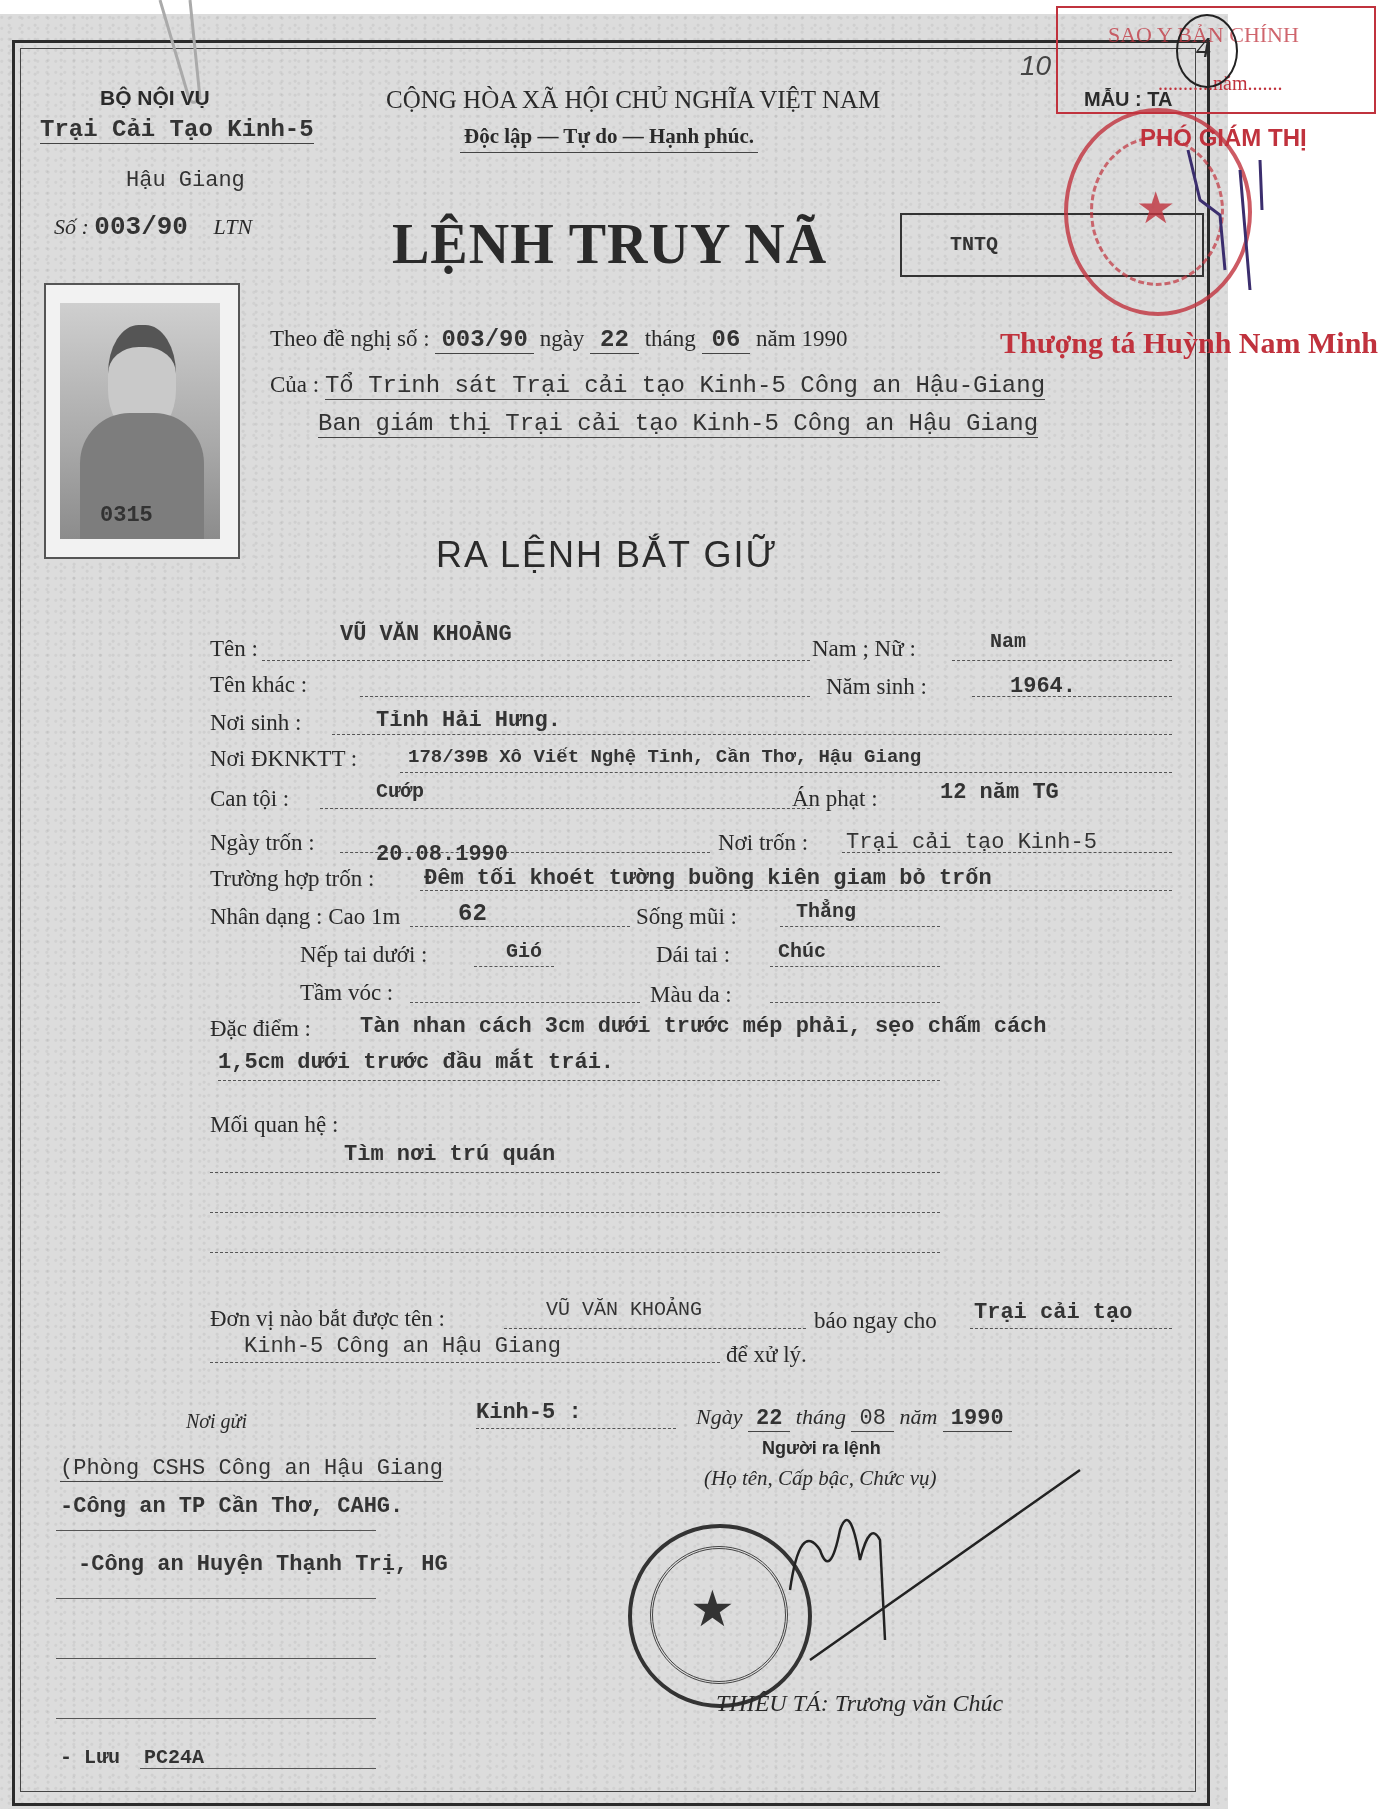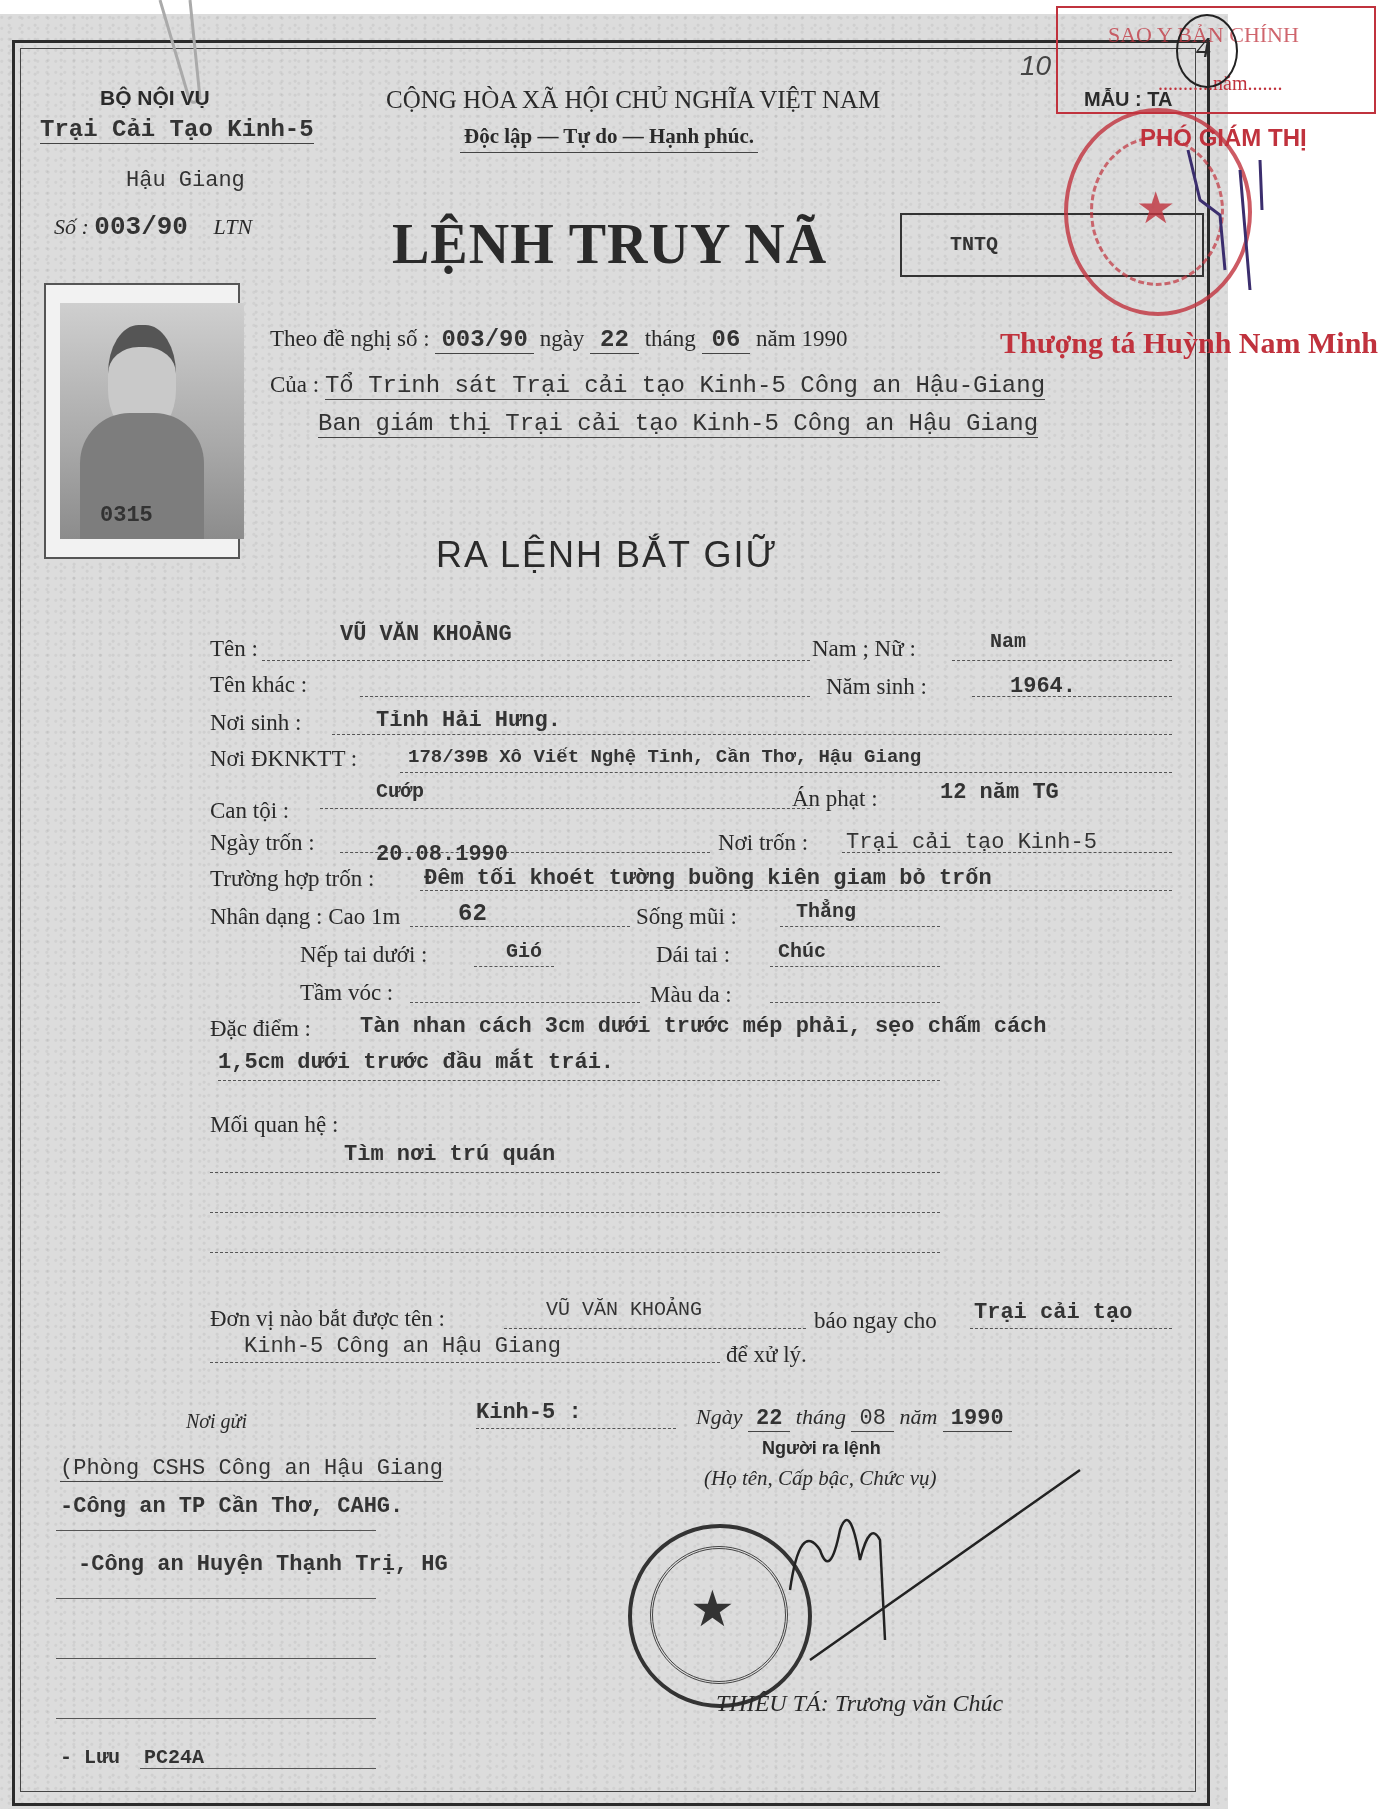--- a/index.html
+++ b/index.html
@@ -28,21 +28,21 @@
   .typed { font-family: "Liberation Mono", "DejaVu Sans Mono", monospace; font-weight: bold; color: #333; }
   .label { font-family: "Liberation Serif", serif; font-size: 23px; color: #2a2a2a; white-space: nowrap; }
   .fill-line { position: absolute; border-bottom: 1.5px dashed #555; }
   .underline { border-bottom: 1.5px solid #444; }
   .stamp-red { color: #c0323d; }
   .photo {
     position: absolute; left: 44px; top: 283px; width: 192px; height: 272px;
     background: #f2f2f2; border: 2px solid #555;
   }
   .photo-inner {
-    position: absolute; left: 14px; top: 18px; width: 184px; height: 236px;
+    position: absolute; left: 14px; top: 18px; width: 160px; height: 236px;
     background: linear-gradient(180deg, #cfcfcf 0%, #a9a9a9 60%, #8c8c8c 100%);
   }
   .head { position:absolute; left:48px; top:22px; width:68px; height:86px; border-radius:45% 45% 40% 40%; background:#c9c9c9; border-top:22px solid #555; }
   .torso { position:absolute; left:20px; top:110px; width:124px; height:126px; border-radius:40% 40% 0 0; background:#7d7d7d; }
   .photo-num { position:absolute; left:40px; top:200px; font-family:"Liberation Mono", monospace; font-size:22px; color:#333; font-weight:bold; }
   .seal {
     position: absolute; border-radius: 50%;
   }
 </style>
 </head>
@@ -132,21 +132,21 @@
 <div class="abs typed" style="left:1010px;top:674px;font-size:22px;">1964.</div>
 
 <div class="abs label" style="left:210px;top:710px;">Nơi sinh :</div>
 <div class="fill-line" style="left:332px;top:734px;width:840px;"></div>
 <div class="abs typed" style="left:376px;top:708px;font-size:22px;">Tỉnh Hải Hưng.</div>
 
 <div class="abs label" style="left:210px;top:746px;">Nơi ĐKNKTT :</div>
 <div class="fill-line" style="left:400px;top:772px;width:772px;"></div>
 <div class="abs typed" style="left:408px;top:746px;font-size:19px;">178/39B Xô Viết Nghệ Tỉnh, Cần Thơ, Hậu Giang</div>
 
-<div class="abs label" style="left:210px;top:786px;margin-top:12px;">Can tội :</div>
+<div class="abs label" style="left:210px;top:786px;">Can tội :</div>
 <div class="fill-line" style="left:320px;top:808px;width:490px;"></div>
 <div class="abs typed" style="left:376px;top:780px;font-size:20px;">Cướp</div>
 <div class="abs label" style="left:792px;top:786px;">Án phạt :</div>
 <div class="abs typed" style="left:940px;top:780px;font-size:22px;">12 năm TG</div>
 
 <div class="abs label" style="left:210px;top:830px;">Ngày trốn :</div>
 <div class="fill-line" style="left:340px;top:852px;width:370px;"></div>
 <div class="abs typed" style="left:376px;top:842px;font-size:22px;">20.08.1990</div>
 <div class="abs label" style="left:718px;top:830px;">Nơi trốn :</div>
 <div class="fill-line" style="left:842px;top:852px;width:330px;"></div>

